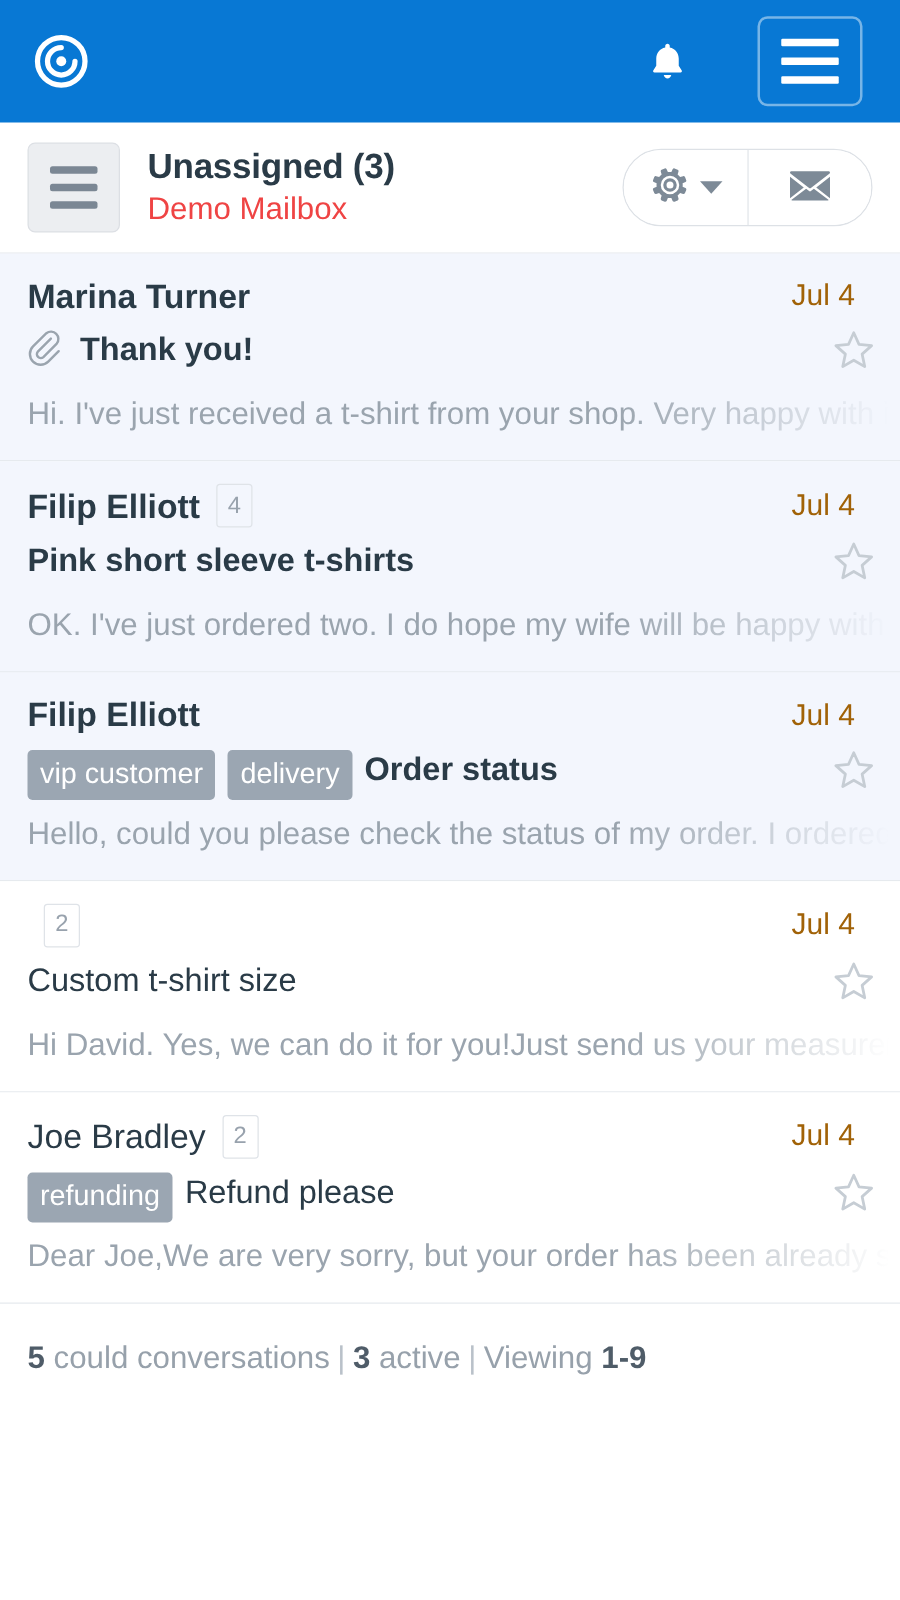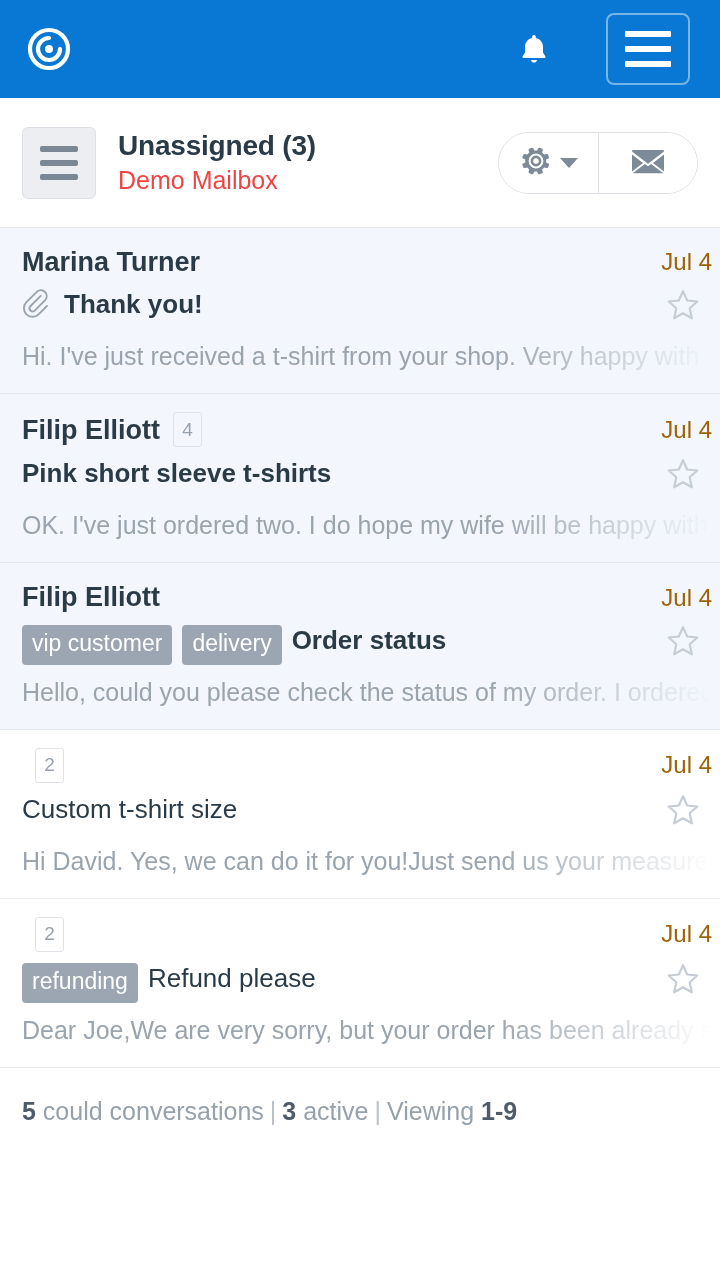--- a/index.html
+++ b/index.html
@@ -34,21 +34,21 @@
     align-items: center; justify-content: center;
     gap: 9px;
   }
   .menu-btn i {
     display: block; width: 46px; height: 6px;
     background: #ffffff; border-radius: 1px;
   }
 
   
   .toolbar {
-    height: 130px;
+    height: 105px;
     background: #ffffff;
     border-bottom: 1px solid #e3e7ec;
     display: flex;
     align-items: center;
     padding: 0 22px 0 22px;
   }
   .folder-btn {
     width: 74px; height: 72px;
     background: #eceef1;
     border: 1px solid #dcdfe4;
@@ -96,21 +96,21 @@
   .conv {
     position: relative;
     border-bottom: 1px solid #e6eaee;
     padding: 18px 0 20px 0;
     background: #ffffff;
   }
   .conv.unread { background: #f3f6fd; }
 
   .conv-row1 {
     display: flex; align-items: center;
-    padding: 0 8px 0 22px;
+    padding: 0 36px 0 22px;
   }
   .cust-name {
     font-size: 27px; color: #2a3b47; line-height: 1.2;
   }
   .conv.unread .cust-name { font-weight: bold; }
   .count-badge {
     margin-left: 13px;
     min-width: 29px; height: 35px;
     border: 1px solid #dfe3e8;
     border-radius: 3px;
@@ -309,20 +309,21 @@
             <path d="M17 2.2l4.2 9.3 10.1 1-7.6 6.8 2.1 10-8.8-5.1-8.8 5.1 2.1-10-7.6-6.8 10.1-1z" fill="none" stroke="#c6cdd4" stroke-width="2.2" stroke-linejoin="round"></path>
           </svg>
         </span>
       </div>
       <div class="preview-wrap">
         <div class="preview">Hi David. Yes, we can do it for you!Just send us your measurements.</div>
       </div>
     </div>
     <div class="conv">
       <div class="conv-row1">
+        <span class="cust-name">Joe Bradley</span>
         <span class="count-badge">2</span>
         <span class="conv-date">Jul 4</span>
       </div>
       <div class="conv-row2">
         <span class="tag">refunding</span>
         <span class="subject">Refund please</span>
         <span class="star">
           <svg viewBox="0 0 34 33" width="34" height="33" aria-hidden="true">
             <path d="M17 2.2l4.2 9.3 10.1 1-7.6 6.8 2.1 10-8.8-5.1-8.8 5.1 2.1-10-7.6-6.8 10.1-1z" fill="none" stroke="#c6cdd4" stroke-width="2.2" stroke-linejoin="round"></path>
           </svg>

